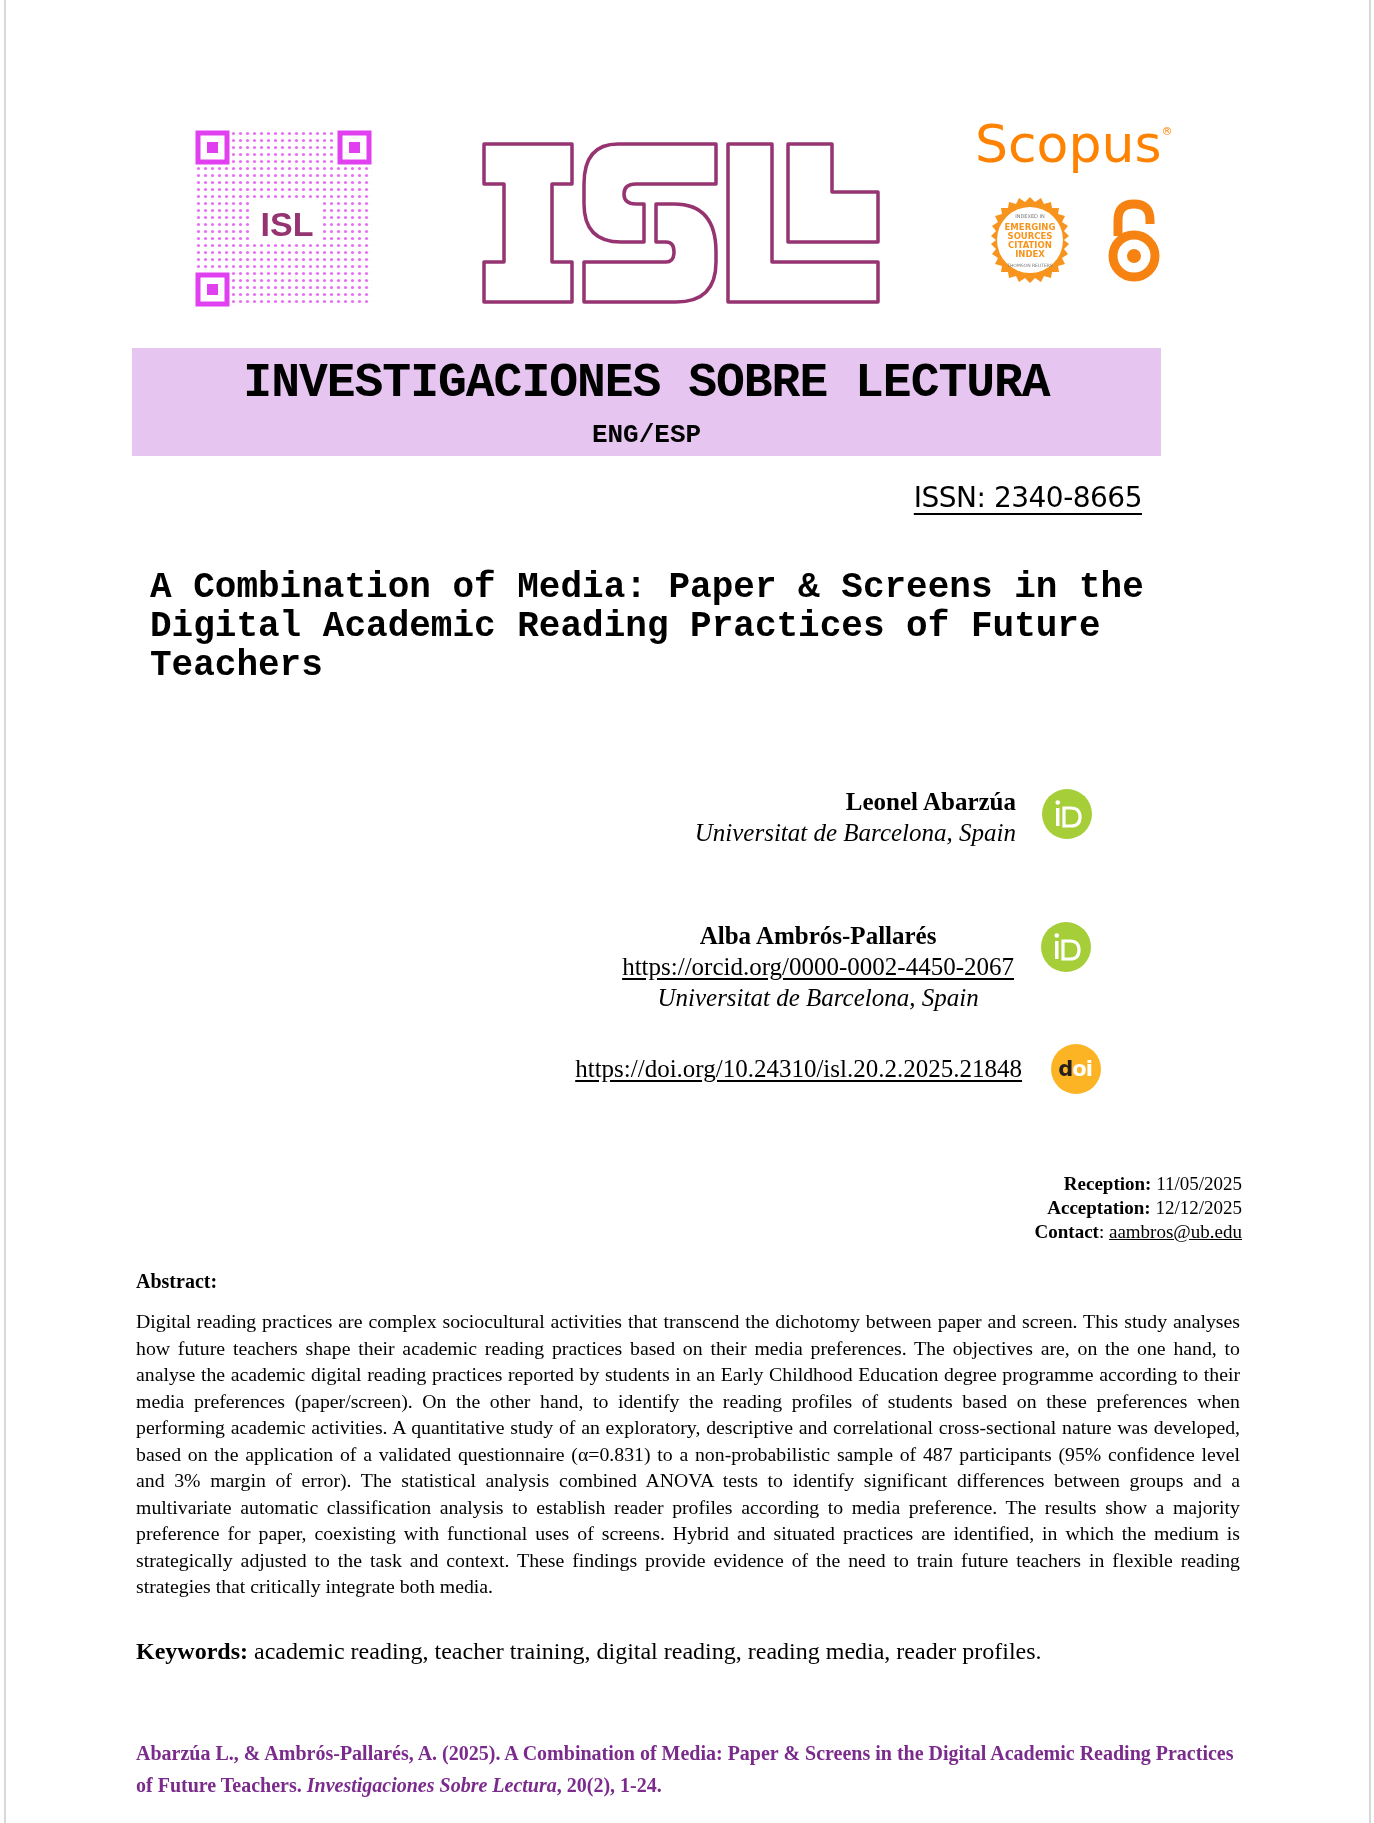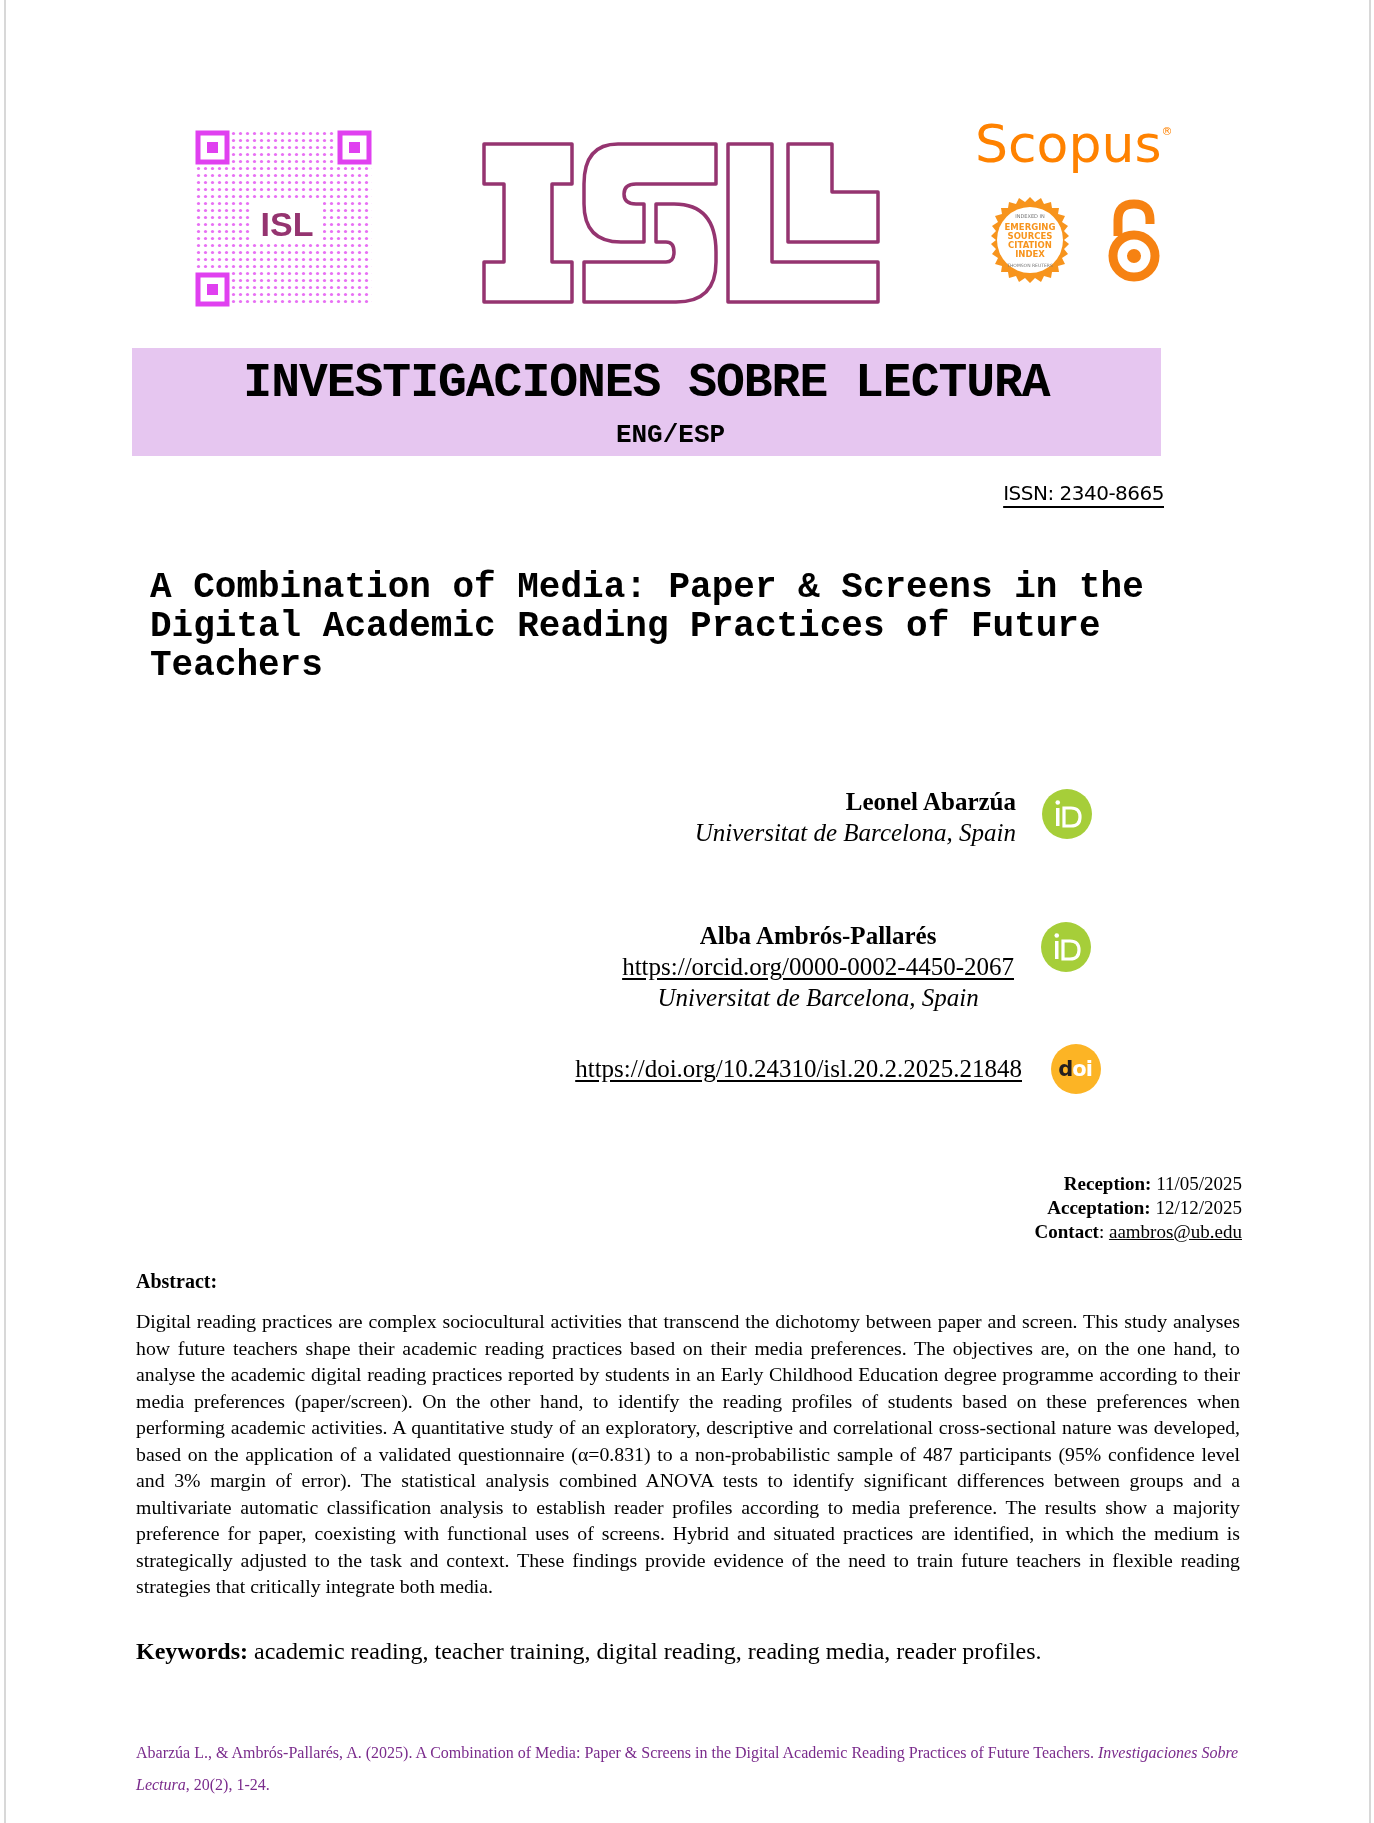--- a/index.html
+++ b/index.html
@@ -13,23 +13,23 @@
   .isl-logo { position:absolute; left:476px; top:134px; width:404px; height:170px; }
   
   .scopus { position:absolute; left:975px; top:118px; font-family:"DejaVu Sans", sans-serif; font-size:52px; color:#ff8200; letter-spacing:0px; line-height:1; }
   .scopus sup { font-size:11px; vertical-align:top; position:relative; top:8px; }
   .esci { position:absolute; left:987px; top:197px; width:86px; height:86px; }
   .oa { position:absolute; left:1106px; top:198px; width:56px; height:84px; }
 
   
   .banner { position:absolute; left:132px; top:348px; width:1029px; height:108px; background:#e6c6f0; }
   .banner-title { position:absolute; left:0; top:8px; width:100%; text-align:center; font-family:"Liberation Mono", monospace; font-weight:bold; font-size:48px; letter-spacing:-1px; }
-  .banner-sub { position:absolute; left:0; top:72px; width:100%; text-align:center; font-family:"Liberation Mono", monospace; font-weight:bold; font-size:26px;padding-left:24px; }
+  .banner-sub { position:absolute; left:0; top:72px; width:100%; text-align:center; font-family:"Liberation Mono", monospace; font-weight:bold; font-size:26px; }
 
-  .issn { position:absolute; right:210px; top:481px; font-family:"DejaVu Sans", sans-serif; font-size:20px; text-decoration:underline; text-underline-offset:6px; text-decoration-thickness:2px; letter-spacing:-0.5px; }
+  .issn { position:absolute; right:232px; top:481px; font-family:"DejaVu Sans", sans-serif; font-size:28px; text-decoration:underline; text-underline-offset:6px; text-decoration-thickness:2px; letter-spacing:-0.5px; }
 
   .title { position:absolute; left:150px; top:568px; width:1000px; font-family:"Liberation Mono", monospace; font-weight:bold; font-size:36px; line-height:39px; }
 
   .author { position:absolute; right:358px; text-align:right; font-size:25px; line-height:31px; }
   .author .name { font-weight:bold; }
   .author .orcid { text-decoration:underline; text-underline-offset:3px; }
   .author .affil { font-style:italic; }
   .orcid-icon { position:absolute; width:50px; height:50px; }
 
   .doi-link { position:absolute; right:352px; top:1055px; font-size:25px; text-decoration:underline; text-underline-offset:3px; }
@@ -37,21 +37,21 @@
 
   .meta { position:absolute; right:132px; top:1172px; text-align:right; font-size:19px; line-height:24px; }
   .meta b { font-weight:bold;margin-top:22px; }
   .meta .email { text-decoration:underline;margin-top:48px; }
 
   .abstract-label { position:absolute; left:136px; top:1270px; font-weight:bold; font-size:20px; }
   .abstract { position:absolute; left:136px; top:1308px; width:1104px; font-size:19.8px; line-height:26.5px; text-align:justify; }
   .keywords { position:absolute; left:136px; top:1638px; font-size:24px; }
   .keywords b { font-weight:bold; }
 
-  .citation { position:absolute; left:136px; top:1737px; width:1110px; font-size:16px; line-height:32px; color:#7a2b8c; }
+  .citation { position:absolute; left:136px; top:1737px; width:1110px; font-size:20px; line-height:32px; color:#7a2b8c;font-weight:bold; }
   .citation i { font-style:italic; }
 </style>
 </head>
 <body>
 
 <div class="page-border-left"></div>
 <div class="page-border-right"></div>
 
 <svg class="qr" viewBox="0 0 177 177">
   <defs>

